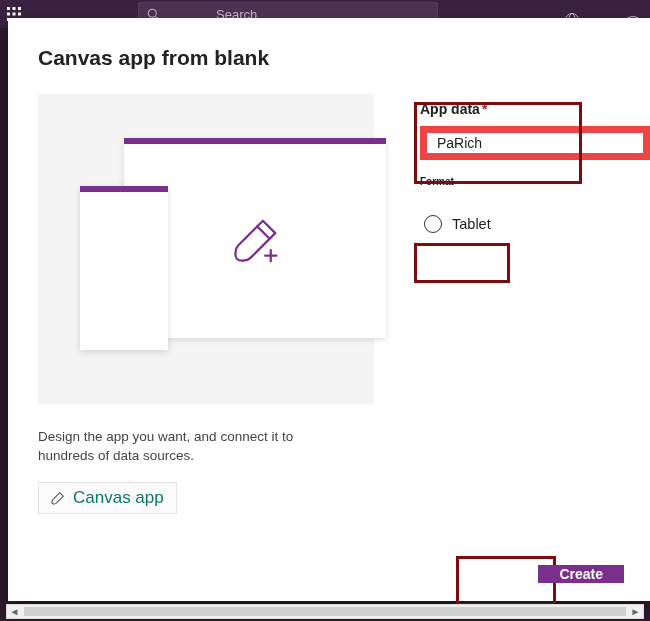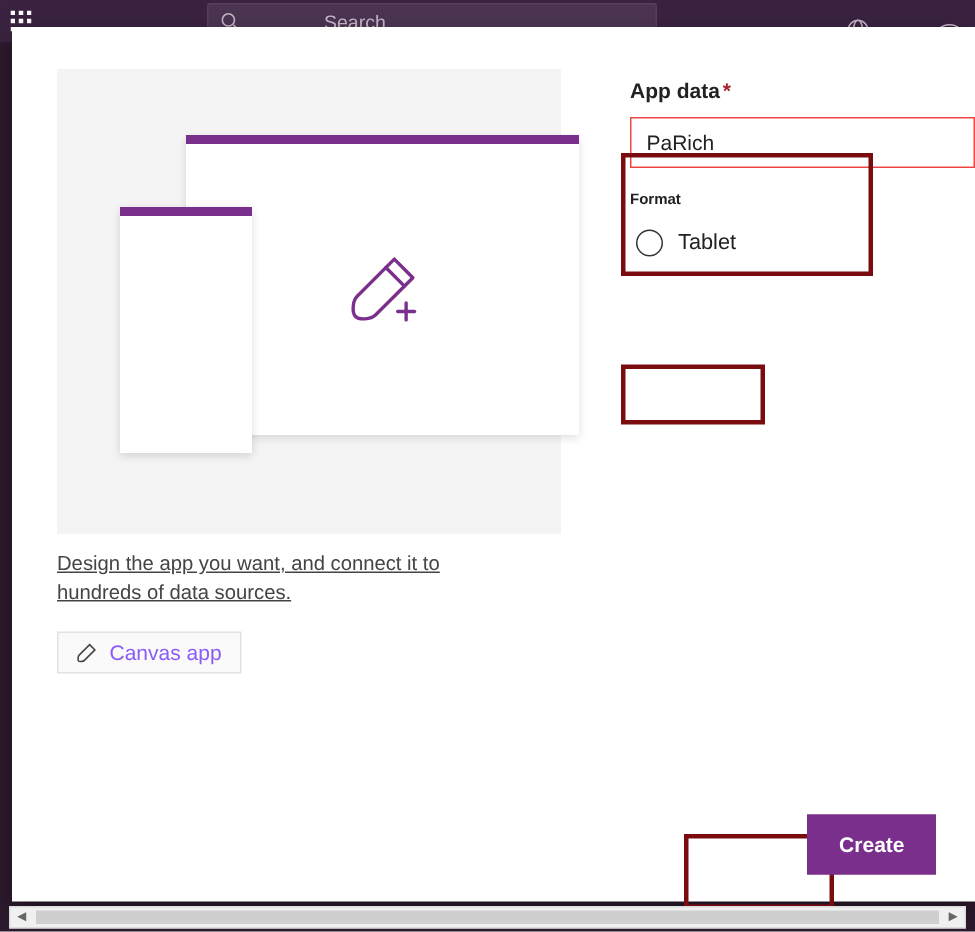--- a/index.html
+++ b/index.html
@@ -43,37 +43,37 @@
     background:#fff; border-top:6px solid #7b2f8c;
     box-shadow: 0 2px 6px rgba(0,0,0,.12);
     display:flex; align-items:center; justify-content:center;
   }
   .device-phone {
     position:absolute; left:42px; top:92px; width:88px; height:164px;
     background:#fff; border-top:6px solid #7b2f8c;
     box-shadow: 0 2px 6px rgba(0,0,0,.14);
   }
   .brush-svg { width:54px; height:54px; color:#7b2f8c; }
-  .preview-desc { margin-top:11px; font-size:13.5px; color:#444; line-height:1.4; max-width:300px;text-decoration:underline; }
+  .preview-desc { margin-top:24px; font-size:13.5px; color:#444; line-height:1.4; max-width:300px; }
   .tag-pill {
     margin-top:16px; display:inline-flex; align-items:center; gap:8px;
-    border:1px solid #e2e2e2; background:#fafafa; padding:5px 12px; font-size:14px; color:#8b5cf6;
+    border:1px solid #e2e2e2; background:#fafafa; padding:5px 12px; font-size:17px; color:#0f766e;
   }
   .tag-pill svg { width:14px; height:14px; color:#444; }
 
   
   .form-col { flex:1; padding-top:6px; }
   .field-label { font-size:14px; font-weight:600; color:#222; }
   .req-star { color:#a4262c; margin-left:2px; }
   .text-input {
-    margin-top:8px; width: 230px; height:34px; border:1px solid #ef4444; padding:0 10px;
+    margin-top:8px; width: 230px; height:34px; border:7px solid #ef4444; padding:0 10px;
     font-size:14px; color:#222; background:#fff;
   }
   .format-label { margin-top:16px; font-size:10px; font-weight:600; color:#222; }
-  .radio-group { margin-top:10px; }
+  .radio-group { margin-top:24px; }
   .radio-row {
     display:flex; align-items:center; gap:10px; padding:4px 6px 4px 4px;
     font-size:14.5px; color:#222; cursor:pointer; width:max-content;
   }
   .radio-outer {
     width:18px; height:18px; border:1px solid #333; border-radius:50%;
     display:flex; align-items:center; justify-content:center; flex:none;
   }
   .radio-row.selected .radio-outer { border-color:#7b2f8c; }
   .radio-inner { width:10px; height:10px; border-radius:50%; background:#7b2f8c; display:none; }
@@ -82,21 +82,21 @@
   
   .hl { position:absolute; border:3px solid #7a0c10; pointer-events:none; }
   .hl-appname { left:406px; top:84px; width:168px; height:82px; }
   .hl-phone   { left:406px; top:225px; width:96px; height:40px; }
   .hl-create  { left:448px; top:538px; width:100px; height:50px; }
 
   
   .footer {
     position:absolute; right:26px; bottom:18px; display:flex; gap:14px;
   }
-  .btn { height:40px; padding:0 20px; font-size:14px; border:1px solid #888; background:#fff; cursor:pointer; }
+  .btn { height:18px; padding:0 20px; font-size:14px; border:1px solid #888; background:#fff; cursor:pointer; }
   .btn-primary { background:#7b2f8c; color:#fff; border-color:#7b2f8c; font-weight:600; }
   .btn-secondary { color:#222; }
 
   
   .hscroll {
     position:absolute; left:6px; right:6px; bottom:2px; height:15px;
     background:#f0f0f0; border:1px solid #dcdcdc; display:flex; align-items:center;
   }
   .hscroll .arrow { width:15px; height:13px; display:flex; align-items:center; justify-content:center; color:#666; font-size:10px; }
   .hscroll .thumb { flex:1; height:9px; background:#cfcfcf; margin:0 2px; }
@@ -138,20 +138,21 @@
     </div>
     <div>⋯</div>
     <div class="bg-avatar">
         <span>VS</span>
       </div>
   </div>
 </div>
 <div class="bg-footer-text">Model-driven app</div>
 
 <div class="modal">
+  <h1>Canvas app from blank</h1>
 
   <div class="content-row">
     <div class="preview-col">
       <div class="preview-box">
         <div class="device-tablet">
           <svg class="brush-svg" viewBox="0 0 48 48">
             <g fill="none" stroke="currentColor" stroke-width="2" stroke-linecap="round" stroke-linejoin="round">
               <path d="M31 6 L42 17 L20 39 C17 42 10 42 8 40 C6 38 6 31 9 28 Z"></path>
               <path d="M26 11 L37 22"></path>
             </g>

